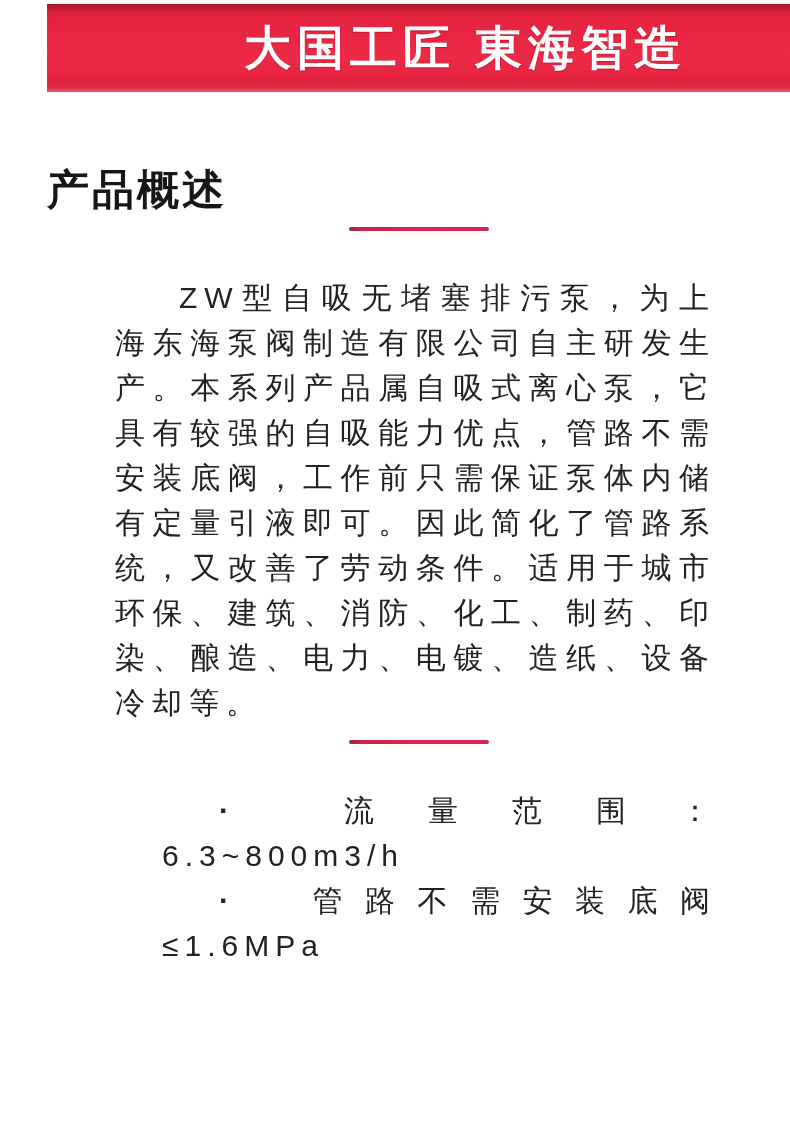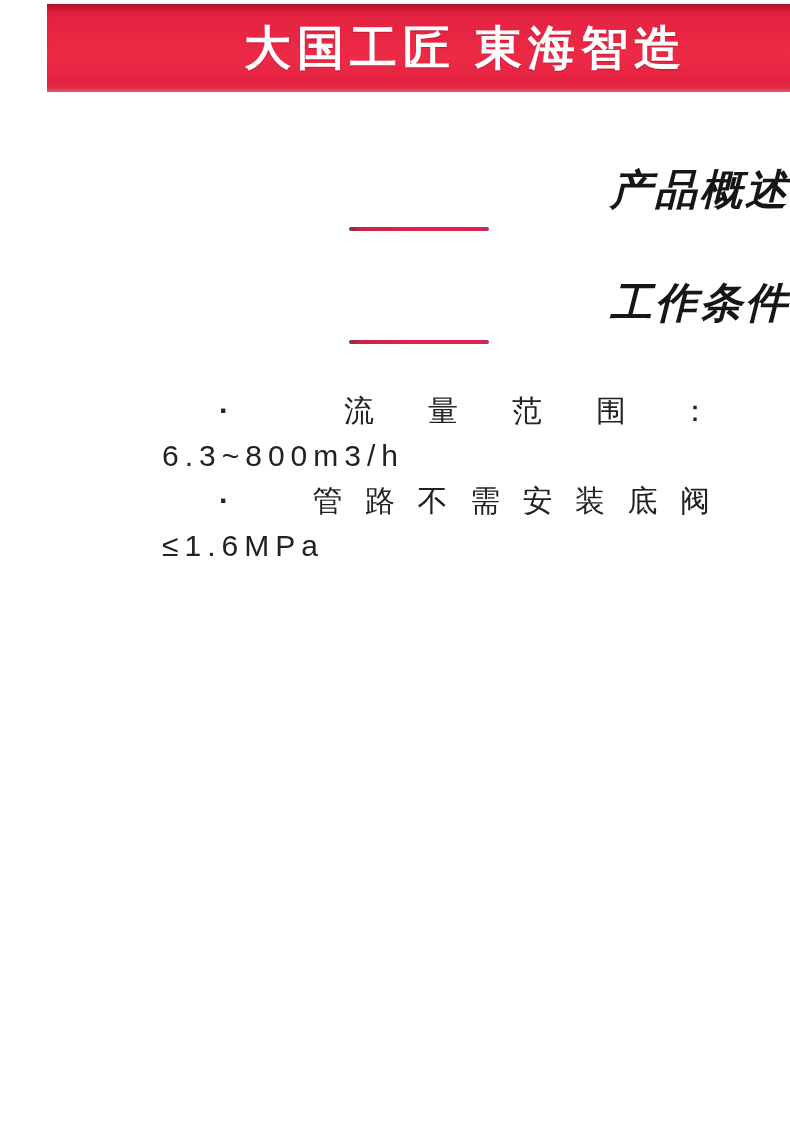--- a/index.html
+++ b/index.html
@@ -33,27 +33,26 @@
     font-size: 47px;
     font-weight: bold;
     letter-spacing: 6px;
     white-space: pre;
     text-shadow: 0 1px 1px rgba(120,0,20,0.35);
   }
 
   
   .sec-title {
     margin: 76px 0 0 0;
-    text-align: right;
+    text-align: left;
     font-size: 42px;
     line-height: 1.05;
     font-weight: bold;
     color: #161616;
     letter-spacing: 3px;
-    font-style: italic;
   }
   .sec-underline {
     width: 140px;
     height: 4px;
     margin: 15px auto 0 auto;
     border-radius: 2px;
     background: linear-gradient(90deg,
       #6d3642 0%, #cc2146 7%, #e02350 50%, #df2350 93%, #a63a52 100%);
   }
   .sec-conditions .sec-title { margin-top: 50px; }
@@ -91,24 +90,24 @@
 
 <div class="page">
 
   <header class="banner">
     <span class="banner-title">大国工匠 東海智造</span>
   </header>
 
   <section class="sec-overview">
     <h2 class="sec-title">产品概述</h2>
     <div class="sec-underline"></div>
+    <p class="body-text">ZW型自吸无堵塞排污泵，为上海东海泵阀制造有限公司自主研发生产。本系列产品属自吸式离心泵，它具有较强的自吸能力优点，管路不需安装底阀，工作前只需保证泵体内储有定量引液即可。因此简化了管路系统，又改善了劳动条件。适用于城市环保、建筑、消防、化工、制药、印染、酿造、电力、电镀、造纸、设备冷却等。</p>
   </section>
 
   <section class="sec-conditions">
-    <h2 class="sec-title">工作条件</h2>
     <div class="sec-underline"></div>
 
     <div class="spec-list">
       <div class="spec-item">
         <span class="bullet">·</span><span>流量范围：6.3~800m3/h</span>
       </div>
       <div class="spec-item">
         <span class="bullet">·</span><span>管路不需安装底阀≤1.6MPa</span>
       </div>
     </div>

